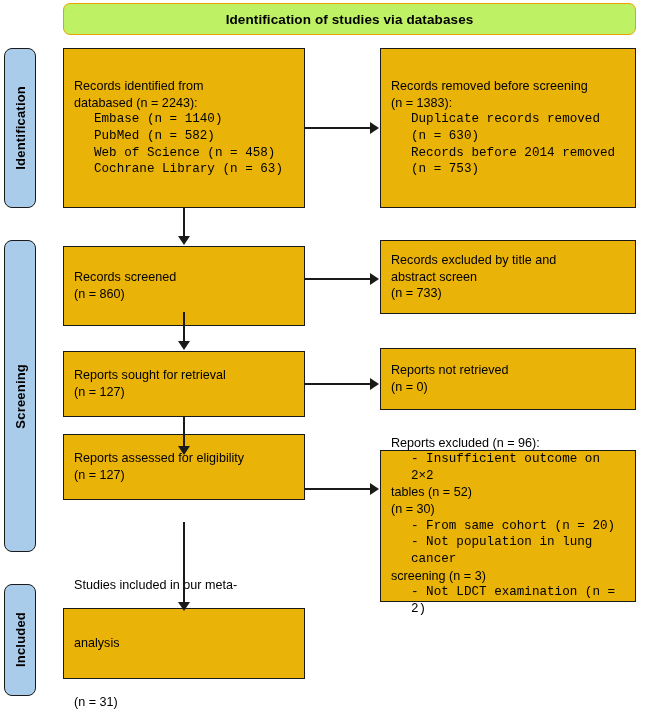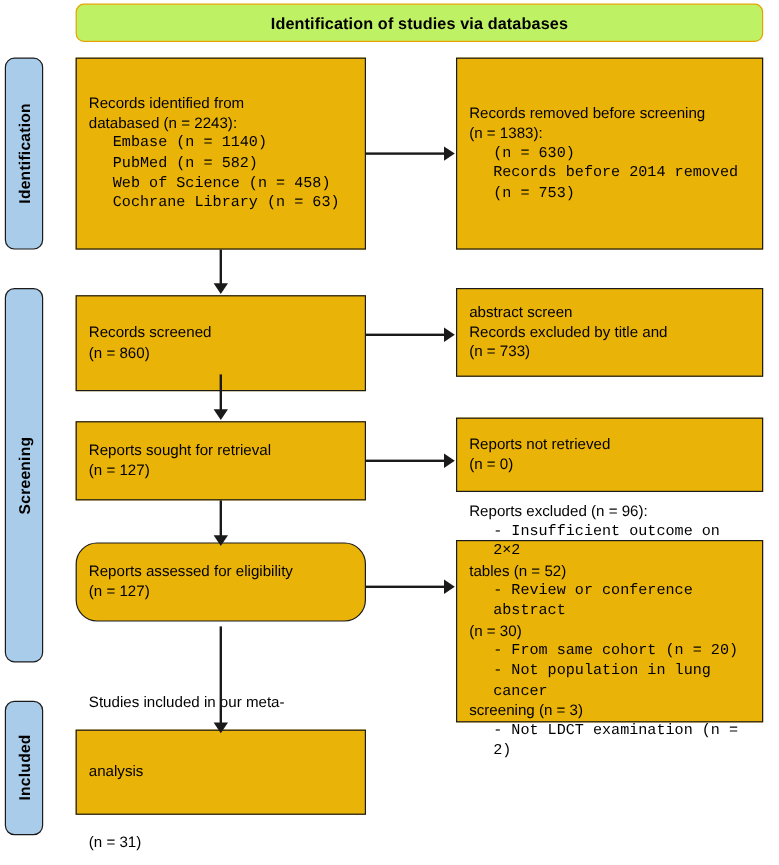--- a/index.html
+++ b/index.html
@@ -90,21 +90,21 @@
 
   .box-identified { top: 48px;  height: 160px; }
   .box-removed    { top: 48px;  height: 160px; }
 
   .box-screened   { top: 246px; height: 80px; }
   .box-excluded1  { top: 240px; height: 74px; }
 
   .box-sought     { top: 351px; height: 66px; }
   .box-notretr    { top: 348px; height: 62px; }
 
-  .box-assessed   { top: 452px; height: 66px; border-radius: 18px; }
+  .box-assessed   { top: 434px; height: 66px; }
   .box-excluded2  { top: 450px; height: 152px; }
 
   .box-included   { top: 608px; height: 71px; gap: 42px; }
 
   
   .conn {
     position: absolute;
     background: #1a1a1a;
   }
   .v-line { width: 1.6px; }
@@ -171,33 +171,34 @@
     <span class="line">databased (n = 2243):</span>
     <span class="line indent">Embase (n = 1140)</span>
     <span class="line indent">PubMed (n = 582)</span>
     <span class="line indent">Web of Science (n = 458)</span>
     <span class="line indent">Cochrane Library (n = 63)</span>
   </div>
 
   <div class="box col-right box-removed">
     <span class="line">Records removed before screening</span>
     <span class="line">(n = 1383):</span>
+    <span class="line indent">Duplicate records removed</span>
     <span class="line indent">(n = 630)</span>
     <span class="line indent">Records before 2014 removed</span>
     <span class="line indent">(n = 753)</span>
   </div>
 
   <div class="box col-left box-screened">
     <span class="line">Records screened</span>
     <span class="line">(n = 860)</span>
   </div>
 
   <div class="box col-right box-excluded1">
+    <span class="line">Records excluded by title and</span>
     <span class="line">abstract screen</span>
-    <span class="line">Records excluded by title and</span>
     <span class="line">(n = 733)</span>
   </div>
 
   <div class="box col-left box-sought">
     <span class="line">Reports sought for retrieval</span>
     <span class="line">(n = 127)</span>
   </div>
 
   <div class="box col-right box-notretr">
     <span class="line">Reports not retrieved</span>
@@ -206,21 +207,20 @@
 
   <div class="box col-left box-assessed">
     <span class="line">Reports assessed for eligibility</span>
     <span class="line">(n = 127)</span>
   </div>
 
   <div class="box col-right box-excluded2">
     <span class="line">Reports excluded (n = 96):</span>
     <span class="line indent">- Insufficient outcome on 2×2</span>
     <span class="line">tables (n = 52)</span>
-    <span class="line indent">- Review or conference abstract</span>
     <span class="line">(n = 30)</span>
     <span class="line indent">- From same cohort (n = 20)</span>
     <span class="line indent">- Not population in lung cancer</span>
     <span class="line">screening (n = 3)</span>
     <span class="line indent">- Not LDCT examination (n = 2)</span>
   </div>
 
   <div class="box col-left box-included">
     <span class="line">Studies included in our meta-</span>
     <span class="line">analysis</span>

